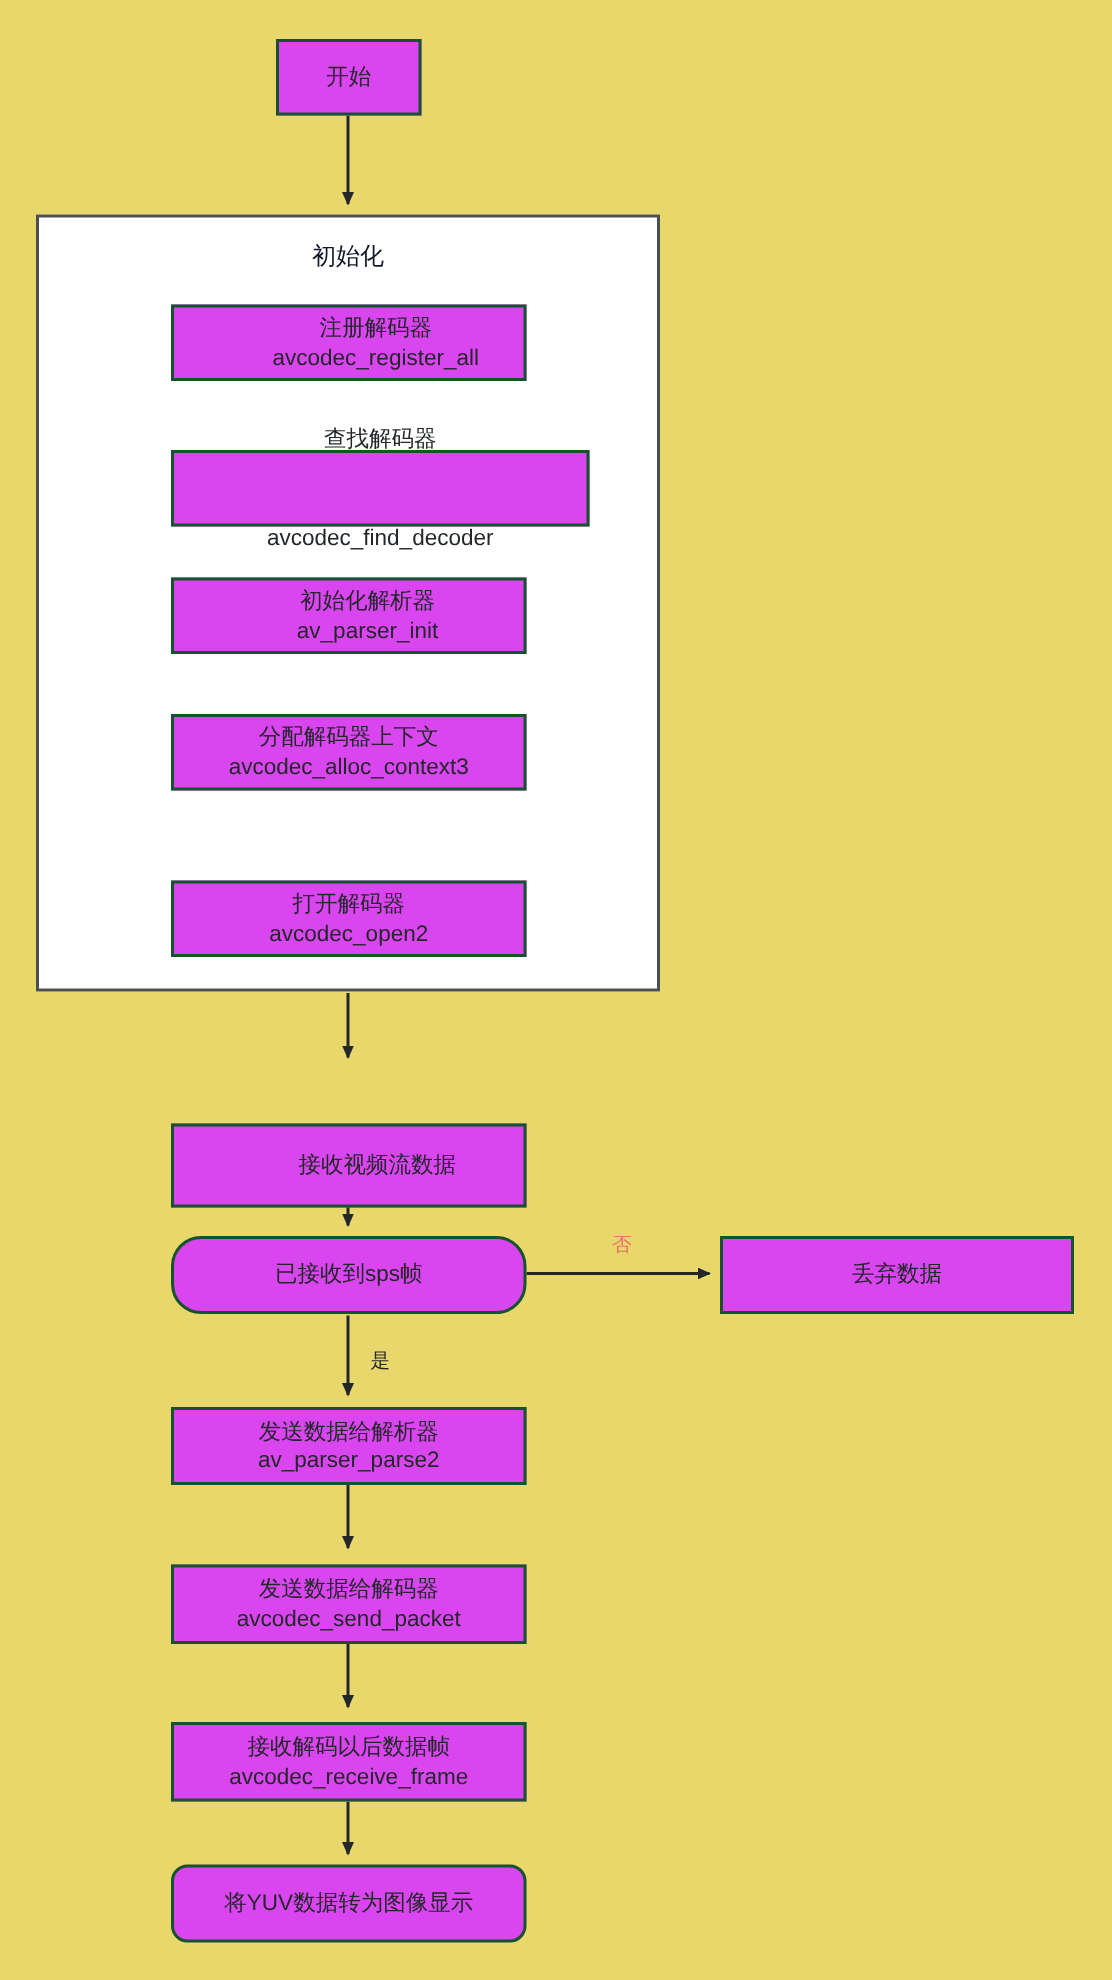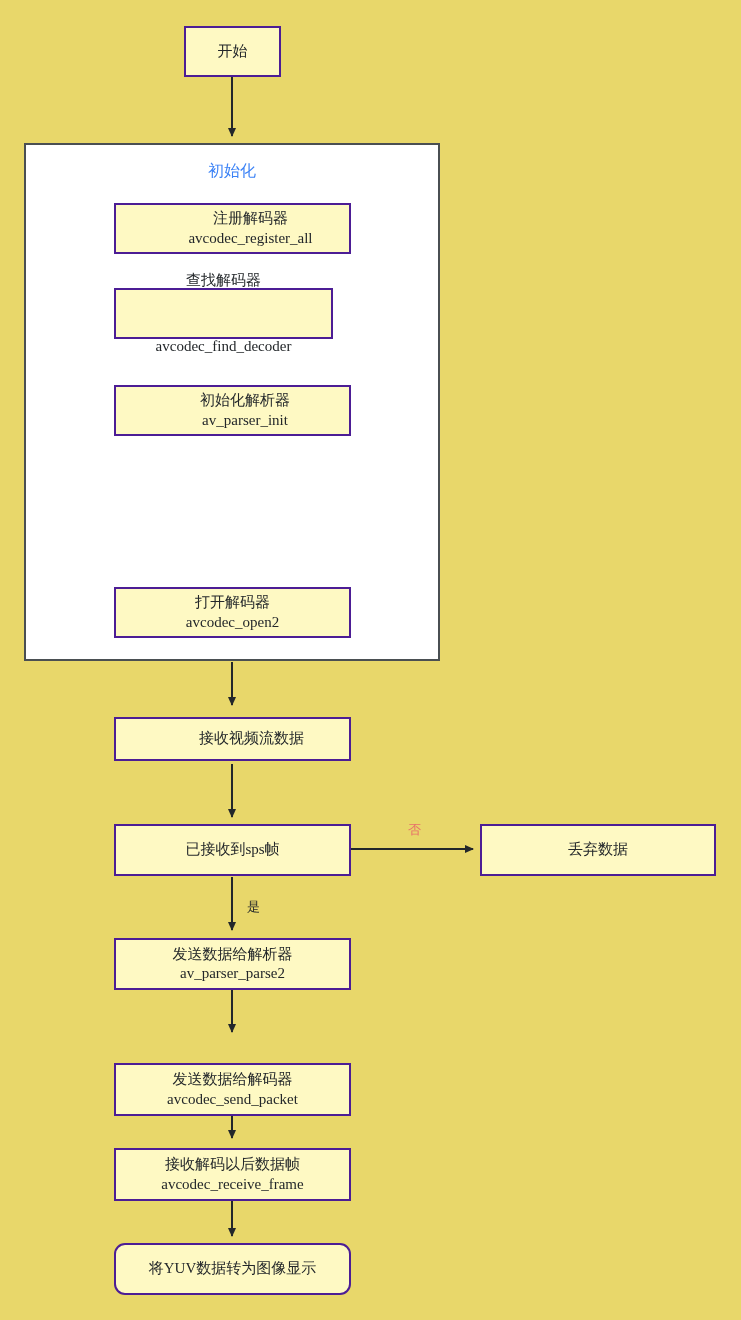--- a/index.html
+++ b/index.html
@@ -22,49 +22,48 @@
     position: absolute;
     left: 0;
     top: 0;
     width: 741px;
     height: 1320px;
     pointer-events: none;
   }
   .node {
     position: absolute;
     box-sizing: border-box;
-    background: #fef9c3;
-    border: 2px solid #4c1d95;
+    background: #d946ef;
+    border: 2px solid #14532d;
     display: flex;
     flex-direction: column;
     align-items: center;
     justify-content: center;
     color: #23272a;
     font-size: 15px;
     line-height: 1.28;
     text-align: center;
-    font-family: Liberation Serif, serif;
   }
   .node .line1 { display: block; }
   .node .line2 { display: block; }
   .node .line2:empty { display: none; }
   .subgraph {
     position: absolute;
     box-sizing: border-box;
     background: #ffffff;
     border: 2px solid #4a4f52;
   }
   .subgraph-title {
     position: absolute;
     width: 100%;
     text-align: center;
     top: 16px;
     left: 0;
     font-size: 16px;
-    color: #3b82f6;
+    color: #0f172a;
   }
   .edge-label {
     position: absolute;
     font-size: 13px;
     color: #23272a;
     white-space: nowrap;
   }
   .edge-label.no {
     color: #e8706a;
   }
@@ -102,57 +101,61 @@
 
   <div class="subgraph" style="left:24px; top:143px; width:416px; height:518px;">
     <div class="subgraph-title">初始化</div>
   </div>
 
   <div class="node" style="left:114px; top:203px; width:237px; height:51px;padding-left:36px;">
     <span class="line1">注册解码器</span>
     <span class="line2">avcodec_register_all</span>
   </div>
 
-  <div class="node" style="left:114px; top:288px; width:219px; height:51px;gap:46px;">
+  <div class="node" style="left:114px; top:300px; width:279px; height:51px;gap:46px;">
     <span class="line1">查找解码器</span>
     <span class="line2">avcodec_find_decoder</span>
   </div>
 
   <div class="node" style="left:114px; top:385px; width:237px; height:51px;padding-left:25px;">
     <span class="line1">初始化解析器</span>
     <span class="line2">av_parser_init</span>
   </div>
 
+  <div class="node" style="left:114px; top:476px; width:237px; height:51px;">
+    <span class="line1">分配解码器上下文</span>
+    <span class="line2">avcodec_alloc_context3</span>
+  </div>
 
   <div class="node" style="left:114px; top:587px; width:237px; height:51px;">
     <span class="line1">打开解码器</span>
     <span class="line2">avcodec_open2</span>
   </div>
 
-  <div class="node" style="left:114px; top:717px; width:237px; height:44px;padding-left:38px;">
+  <div class="node" style="left:114px; top:749px; width:237px; height:56px;padding-left:38px;">
     <span class="line1">接收视频流数据</span>
 
   </div>
 
-  <div class="node" style="left:114px; top:824px; width:237px; height:52px;">
+  <div class="node" style="left:114px; top:824px; width:237px; height:52px;border-radius:20px;">
     <span class="line1">已接收到sps帧</span>
 
   </div>
 
   <div class="node" style="left:480px; top:824px; width:236px; height:52px;">
     <span class="line1">丢弃数据</span>
 
   </div>
 
   <div class="node" style="left:114px; top:938px; width:237px; height:52px;">
     <span class="line1">发送数据给解析器</span>
     <span class="line2">av_parser_parse2</span>
   </div>
 
-  <div class="node" style="left:114px; top:1043px; width:237px; height:53px;margin-top:20px;">
+  <div class="node" style="left:114px; top:1043px; width:237px; height:53px;">
     <span class="line1">发送数据给解码器</span>
     <span class="line2">avcodec_send_packet</span>
   </div>
 
   <div class="node" style="left:114px; top:1148px; width:237px; height:53px;">
     <span class="line1">接收解码以后数据帧</span>
     <span class="line2">avcodec_receive_frame</span>
   </div>
 
   <div class="node" style="left:114px; top:1243px; width:237px; height:52px;border-radius:11px;">

